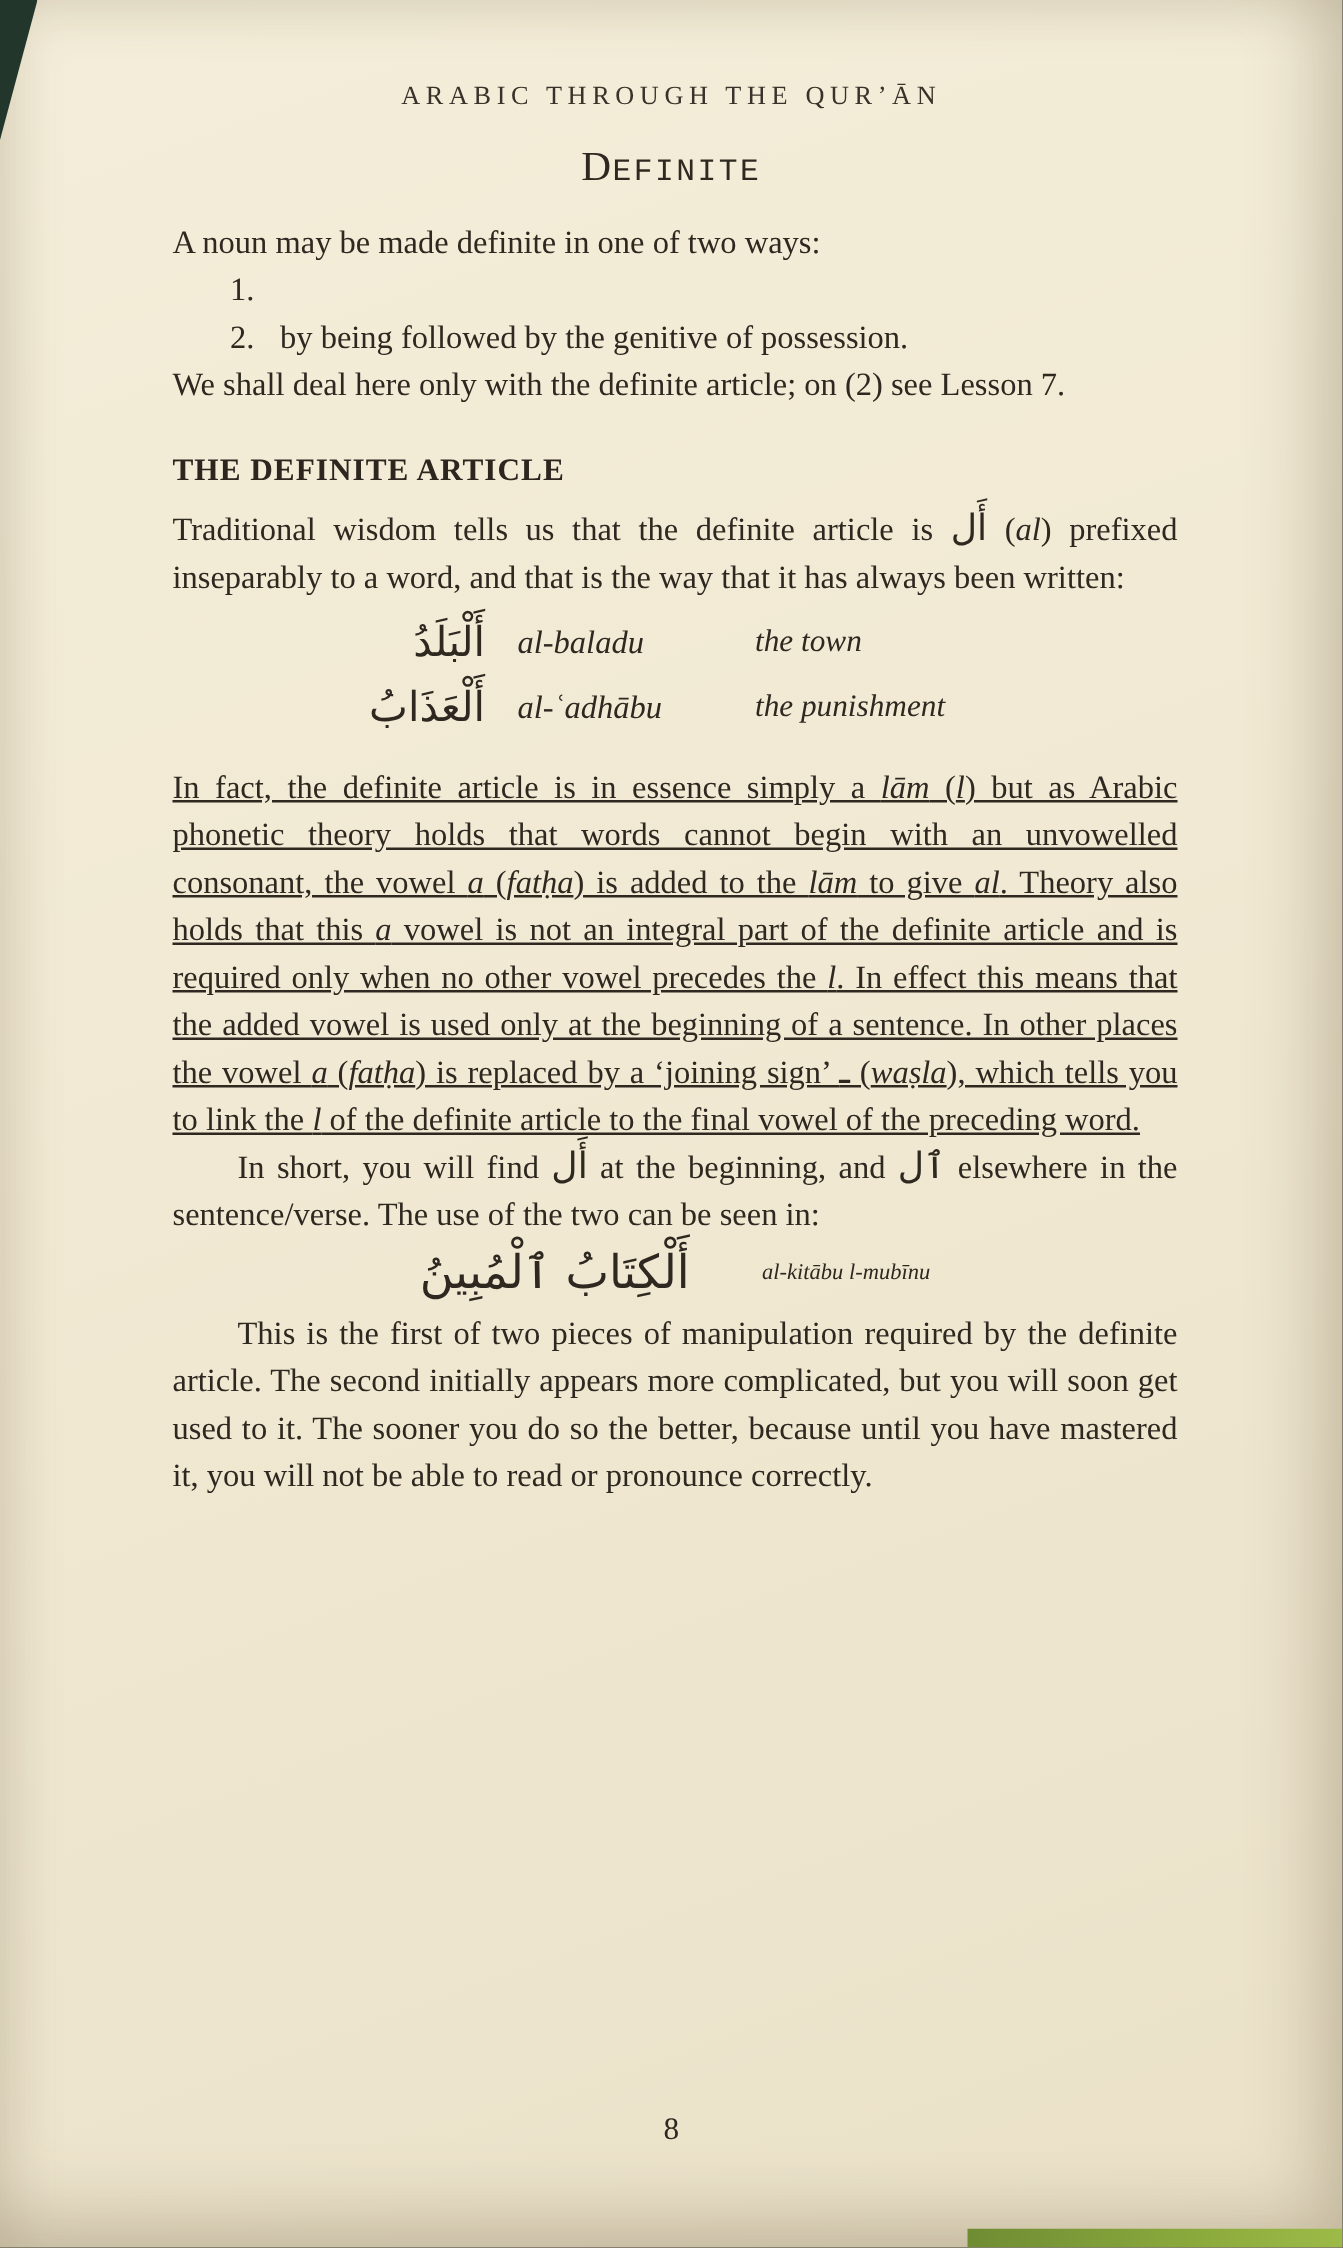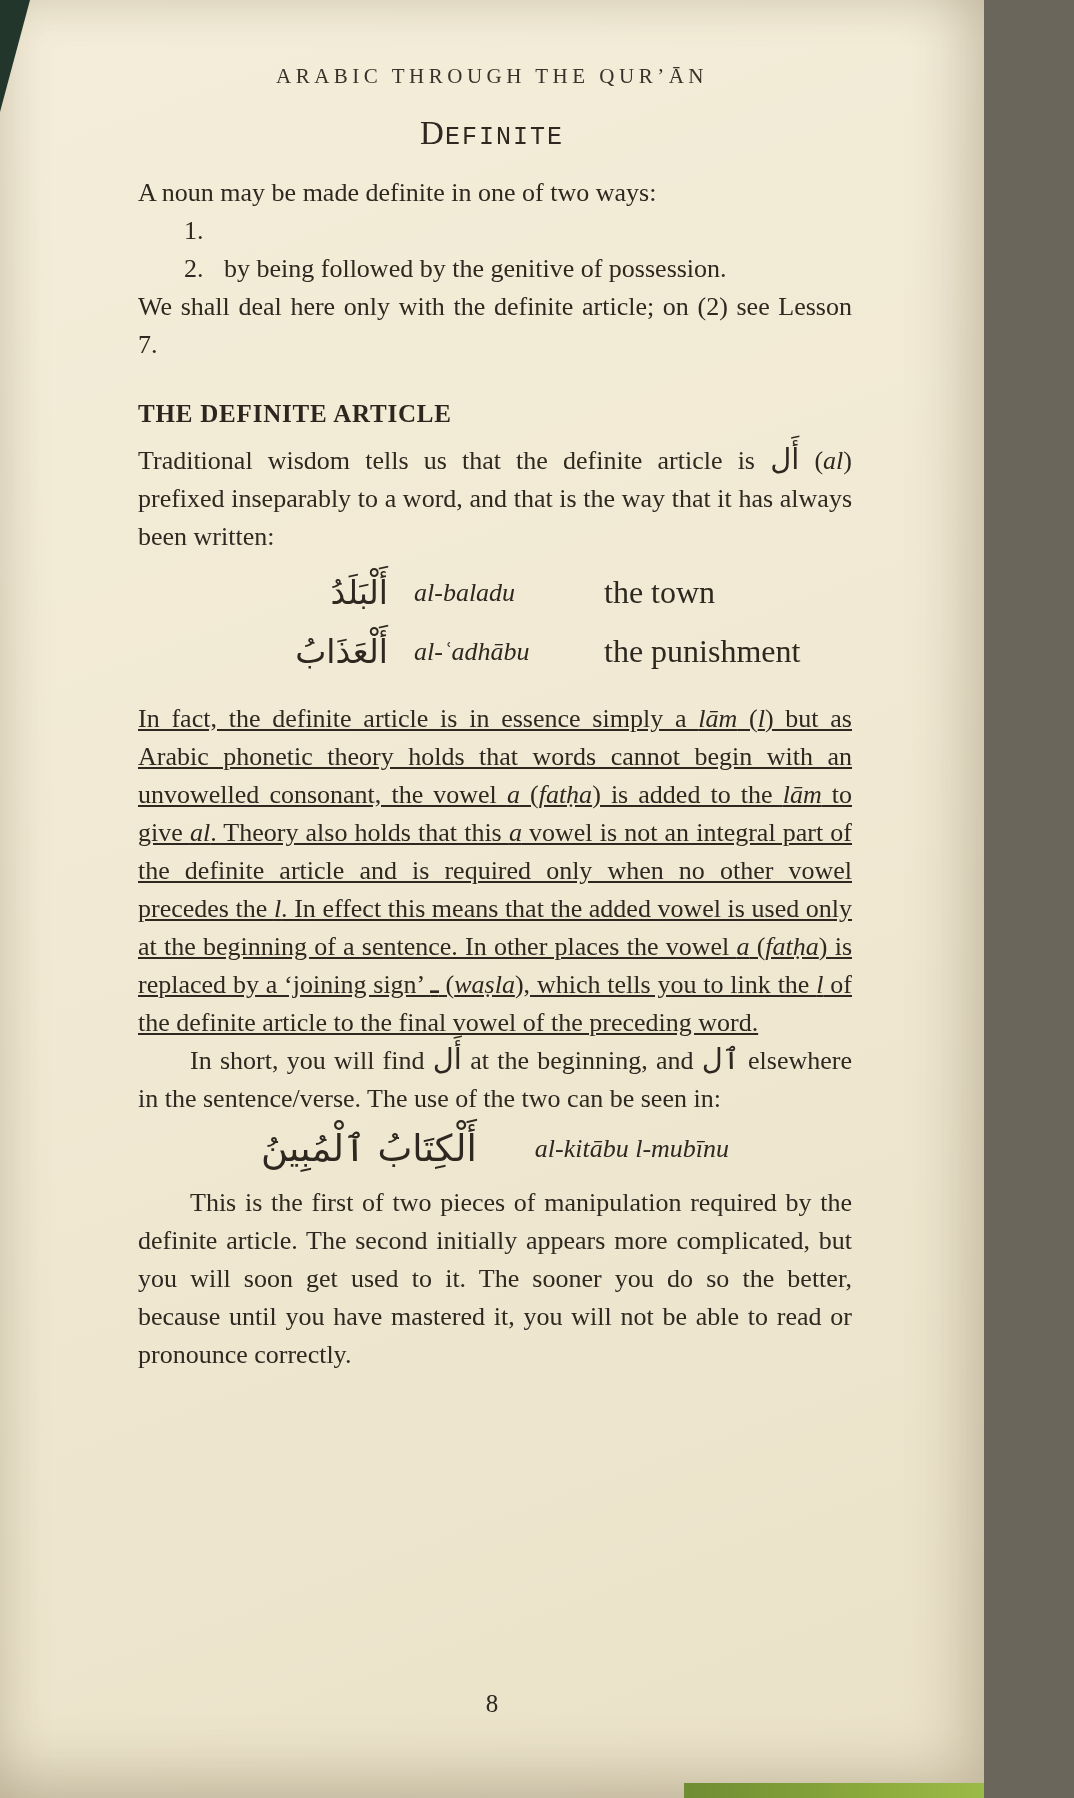--- a/index.html
+++ b/index.html
@@ -1,18 +1,18 @@
 <!DOCTYPE html>
 <html><head>
 <meta charset="utf-8">
 <style>
   html,body{margin:0;padding:0;background:#6b665c;}
   .page{
     position:relative;
-    width:984px;height:1798px;
+    width:1074px;height:1798px;
     background:linear-gradient(160deg,#f4edd9 0%,#f1e9d3 45%,#eae1c8 100%);
     box-shadow:inset -22px -26px 55px rgba(110,98,70,.28), inset 14px 10px 40px rgba(110,98,70,.14);
     overflow:hidden;
     font-family:"Liberation Serif", serif;
     color:#2e2820;
   }
   .scan-corner-tl{
     position:absolute;top:0;left:0;width:30px;height:112px;
     background:#22362b;
     clip-path:polygon(0 0,100% 0,0 100%);
@@ -43,29 +43,29 @@
   }
   .arabic{
     font-family:"DejaVu Sans", sans-serif;
     direction:rtl;unicode-bidi:isolate;
     line-height:0;font-size:29px;
   }
   .examples{margin:18px 0 6px;}
   .ex-row{display:flex;align-items:center;margin:8px 0 22px;}
   .ex-ar{flex:0 0 250px;width:250px;text-align:right;font-size:33px;}
   .ex-tr{flex:0 0 190px;width:190px;margin-left:26px;font-style:italic;font-size:26px;}
-  .ex-gl{font-size:32px;}
+  .ex-gl{font-size:25px;font-style:italic;}
   .para-infact{margin-top:30px;text-decoration:underline;}
   .indent{text-indent:52px;}
   .center-example{
     display:flex;justify-content:center;align-items:center;
     gap:58px;margin:16px 0 20px;
   }
   .ce-ar{font-size:37px;}
-  .ce-tr{font-style:italic;font-size:26px;}
+  .ce-tr{font-style:italic;font-size:18px;}
   .page-number{
     position:absolute;left:0;right:0;bottom:80px;
     text-align:center;font-size:25px;color:#2e2820;
   }
   i{font-style:italic;}
 </style>
 </head>
 <body>
 
 <div class="page">

